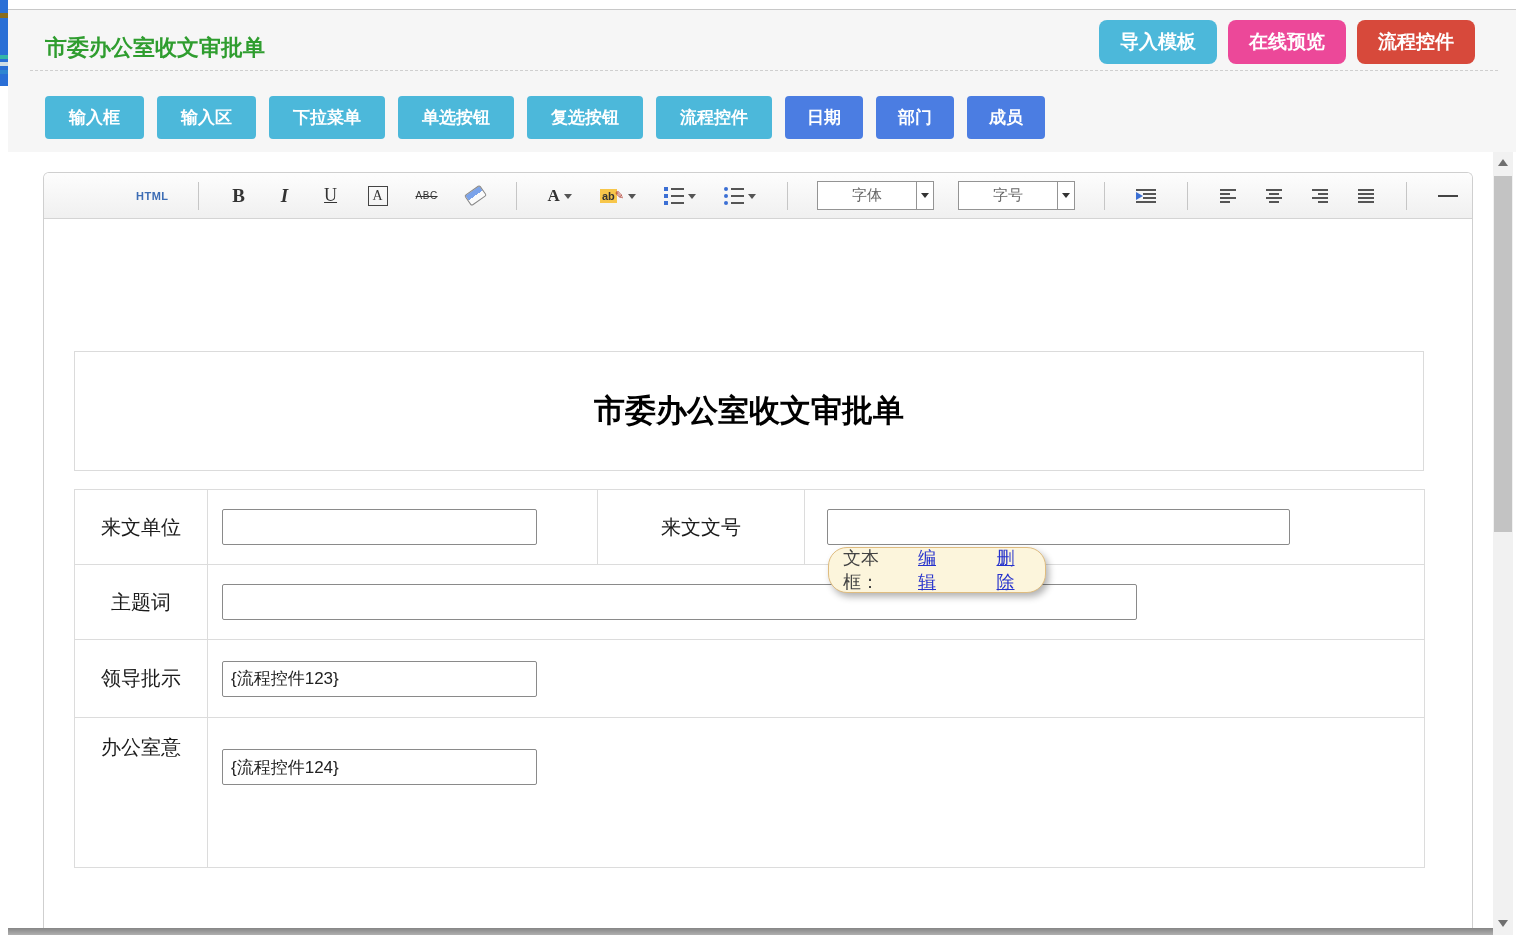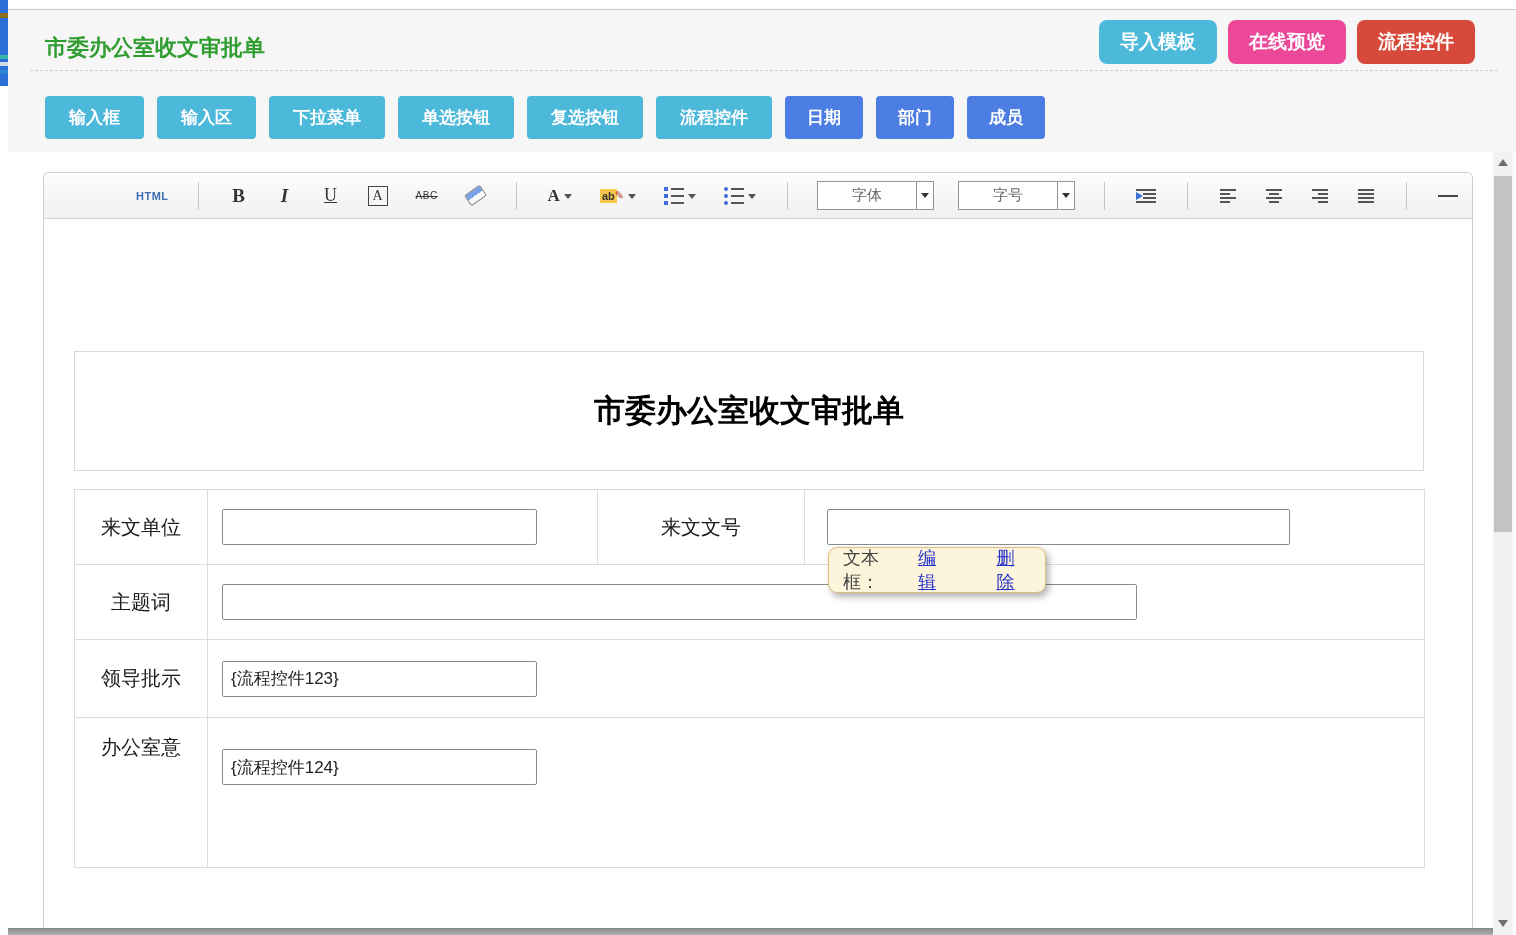--- a/index.html
+++ b/index.html
@@ -84,21 +84,21 @@
   td.inp.pl16{padding-left:16px;}
   tr.r1{height:75px;} tr.r2{height:77px;} tr.r3{height:75px;} tr.r4{height:75px;} tr.r5{height:78px;}
   tr.r6{height:150px;}
   tr.r6 td{vertical-align:top;}
   tr.r6 td.lab{padding-top:16px;}
   tr.r6 .fi{margin-top:30px;}
   .fi{height:36px;border:1px solid #8a8a8a;border-radius:2px;background:#fff;font-size:17px;color:#222;padding:0 8px;box-sizing:border-box;font-family:"Liberation Sans",sans-serif;vertical-align:middle;}
   .w315{width:315px;} .w463{width:463px;} .w915{width:915px;} .w163{width:163px;} .w133{width:133px;}
 
   
-  .tooltip{position:absolute;left:828px;top:547px;width:218px;height:46px;background:#fcf5dc;border:1px solid #dfbc7f;border-radius:9px;box-shadow:3px 4px 7px rgba(0,0,0,.3);display:flex;align-items:center;padding:0 14px;box-sizing:border-box;z-index:40;font-family:"Liberation Serif",serif;}
+  .tooltip{position:absolute;left:828px;top:547px;width:218px;height:46px;background:#fcf5dc;border:1px solid #dfbc7f;border-radius:19px;box-shadow:3px 4px 7px rgba(0,0,0,.3);display:flex;align-items:center;padding:0 14px;box-sizing:border-box;z-index:40;font-family:"Liberation Serif",serif;}
   .tooltip .tl{font-size:18px;color:#434343;}
   .tooltip a{font-size:18px;color:#2733cd;text-decoration:underline;cursor:pointer;}
   .tooltip .edit{margin-left:6px;}
   .tooltip .del{margin-left:44px;}
 
   
   .vscroll{position:absolute;left:1493px;top:152px;width:20px;height:783px;background:#f1f1f1;}
   .sb-btn{position:absolute;left:0;width:20px;height:20px;display:flex;align-items:center;justify-content:center;cursor:pointer;}
   .sb-up{top:0;} .sb-down{bottom:2px;}
   .tri-up{width:0;height:0;border:5px solid transparent;border-bottom:7px solid #6f6f6f;margin-top:-5px;}

